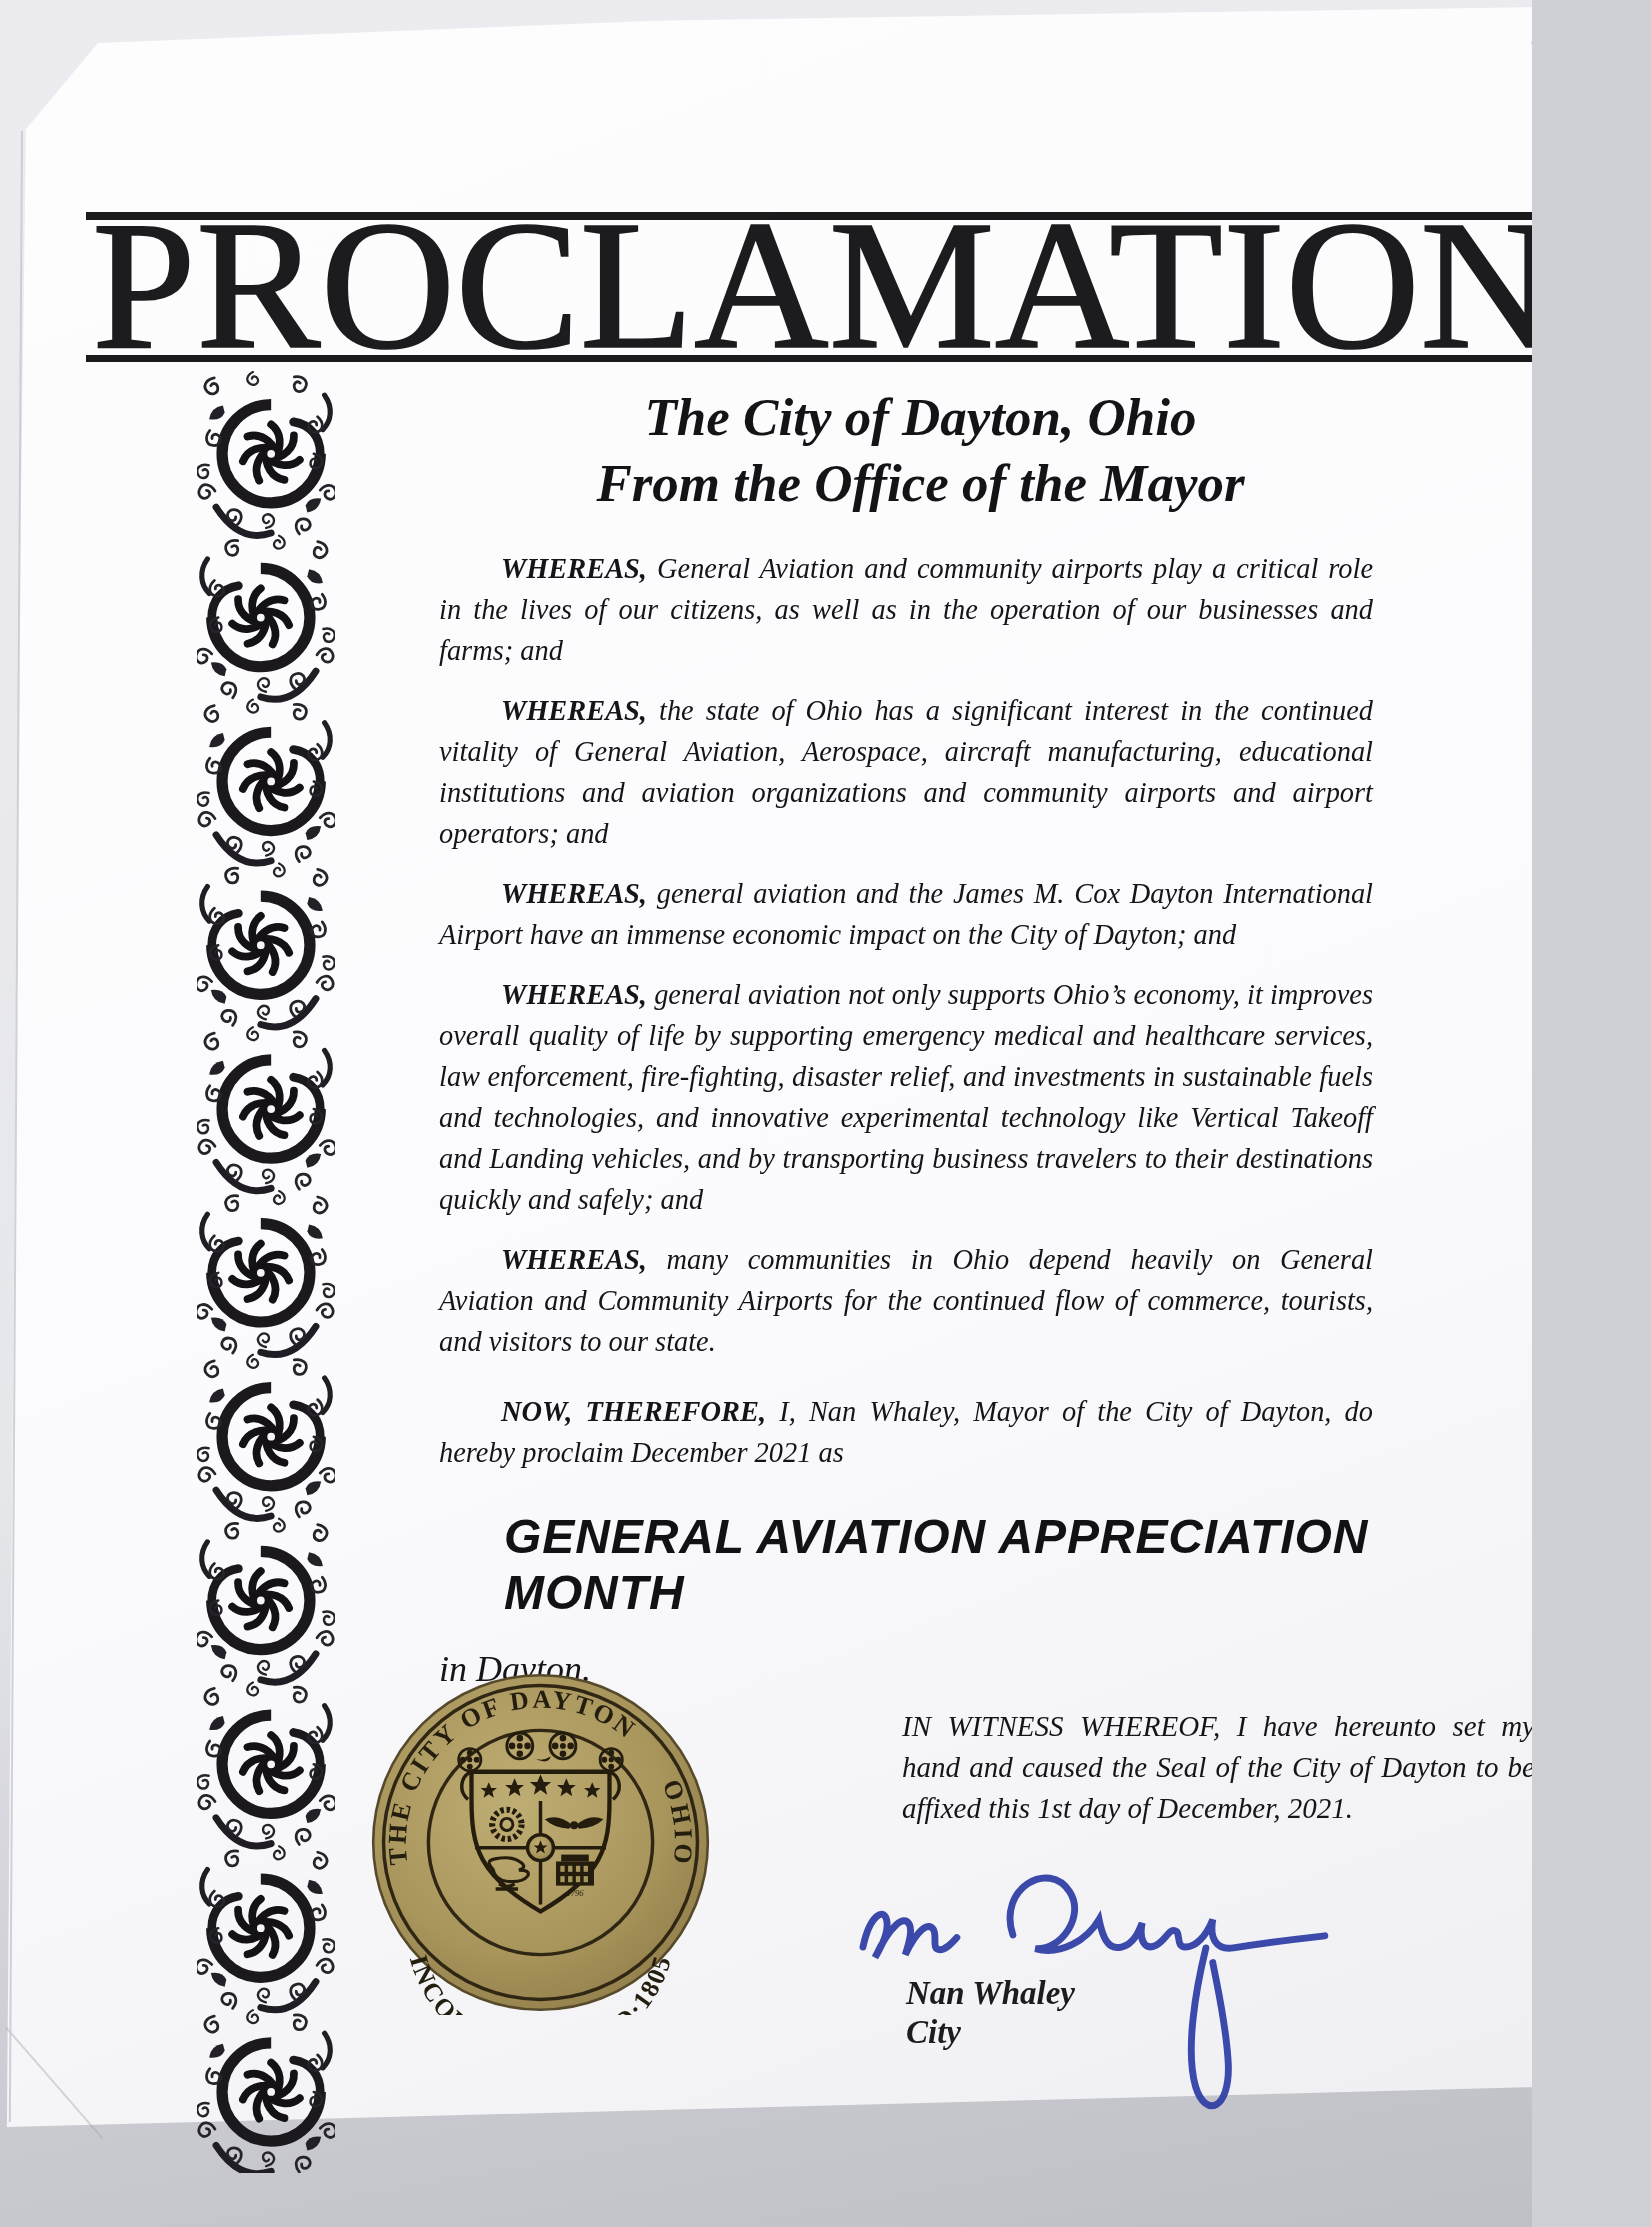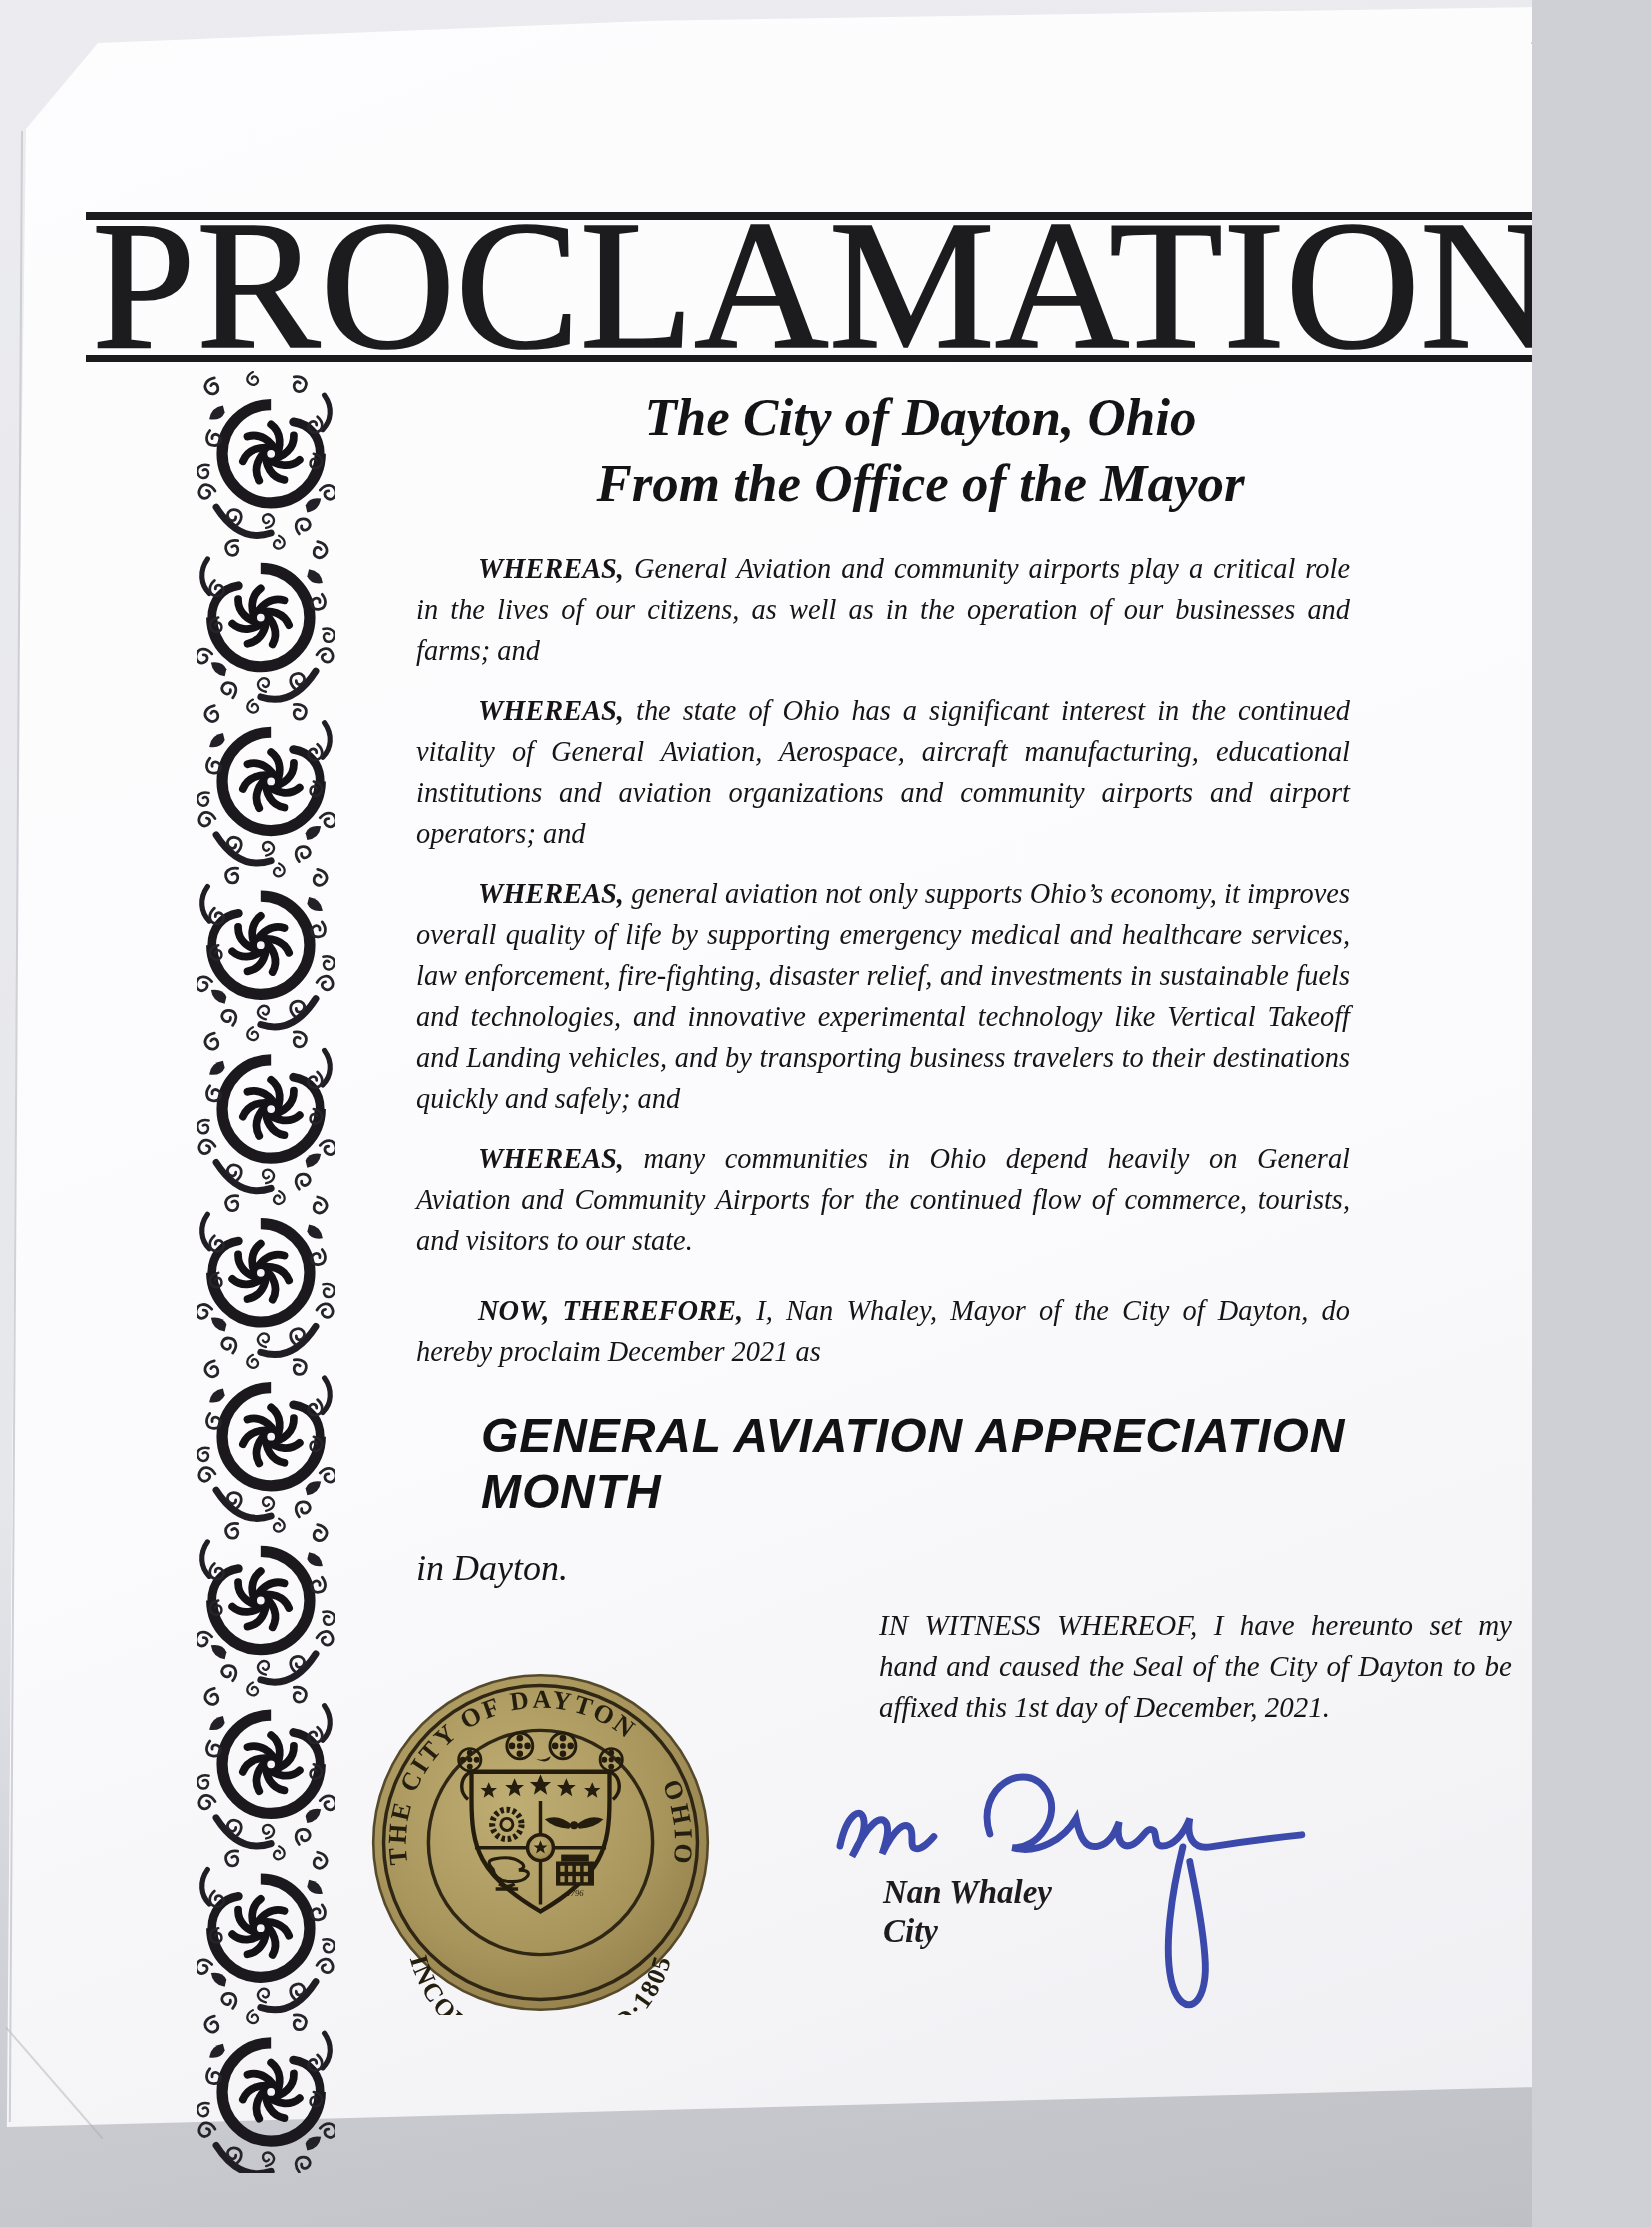--- a/index.html
+++ b/index.html
@@ -16,21 +16,21 @@
              transform:rotate(.35deg);transform-origin:top;opacity:.8;}
 
   .rule{position:absolute;left:86px;width:1476px;background:#1b1a1c;}
   .rule.top{top:212px;height:7.8px;}
   .rule.bottom{top:355px;height:6.9px;}
   .masthead{position:absolute;left:84px;top:216px;}
 
   .subtitle{position:absolute;left:300px;top:384px;width:1241px;text-align:center;
             font-style:italic;font-weight:bold;font-size:53px;line-height:66px;color:#141316;}
 
-  .content{position:absolute;left:416px;top:548px;width:934px;color:#161419;}
+  .content{position:absolute;left:439px;top:548px;width:934px;color:#161419;}
   .para{margin:0 0 19px 0;font-style:italic;font-size:28.4px;line-height:41px;
         text-align:justify;text-indent:62px;}
   .para .lead{font-weight:bold;}
   .para.now{margin-top:29px;}
 
   .gaam{margin:36px 0 0 65px;margin-right:-65px;text-align:left;
         font-family:"Liberation Sans",sans-serif;font-style:italic;font-weight:bold;
         font-size:48px;line-height:56px;letter-spacing:0.9px;color:#121114;}
   .in-dayton{margin-top:27px;font-style:italic;font-size:36px;color:#161419;}
 
@@ -113,20 +113,21 @@
 
   <div class="subtitle">
     <div>The City of Dayton, Ohio</div>
     <div>From the Office of the Mayor</div>
   </div>
 
   <div class="content">
     <div>
         <p class="para"><b class="lead">WHEREAS,</b><span> General Aviation and community airports play a critical role in the lives of our citizens, as well as in the operation of our businesses and farms; and</span></p>
         <p class="para"><b class="lead">WHEREAS,</b><span> the state of Ohio has a significant interest in the continued vitality of General Aviation, Aerospace, aircraft manufacturing, educational institutions and aviation organizations and community airports and airport operators; and</span></p>
+        <p class="para"><b class="lead">WHEREAS,</b><span> general aviation and the James M. Cox Dayton International Airport have an immense economic impact on the City of Dayton; and</span></p>
         <p class="para"><b class="lead">WHEREAS,</b><span> general aviation not only supports Ohio’s economy, it improves overall quality of life by supporting emergency medical and healthcare services, law enforcement, fire-fighting, disaster relief, and investments in sustainable fuels and technologies, and innovative experimental technology like Vertical Takeoff and Landing vehicles, and by transporting business travelers to their destinations quickly and safely; and</span></p>
         <p class="para"><b class="lead">WHEREAS,</b><span> many communities in Ohio depend heavily on General Aviation and Community Airports for the continued flow of commerce, tourists, and visitors to our state.</span></p>
         <p class="para now"><b class="lead">NOW, THEREFORE,</b><span> I, Nan Whaley, Mayor of the City of Dayton, do hereby proclaim December 2021 as</span></p>
       </div>
 
     <div class="gaam">GENERAL AVIATION APPRECIATION MONTH</div>
     <div class="in-dayton">in Dayton.</div>
 
     <div class="witness">IN WITNESS WHEREOF, I have hereunto set my hand and caused the Seal of the City of Dayton to be affixed this 1st day of December, 2021.</div>
 

